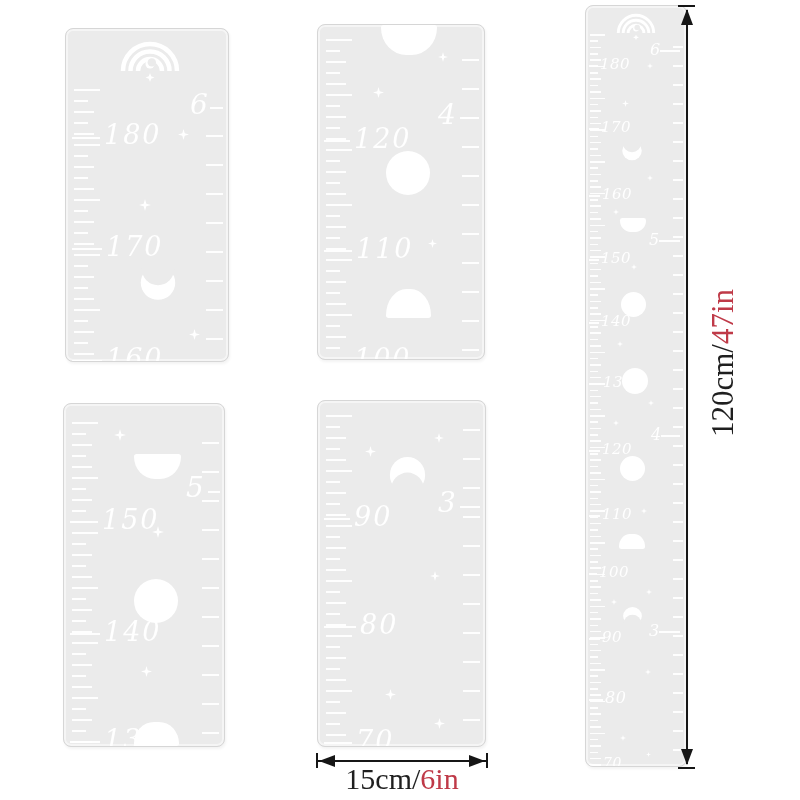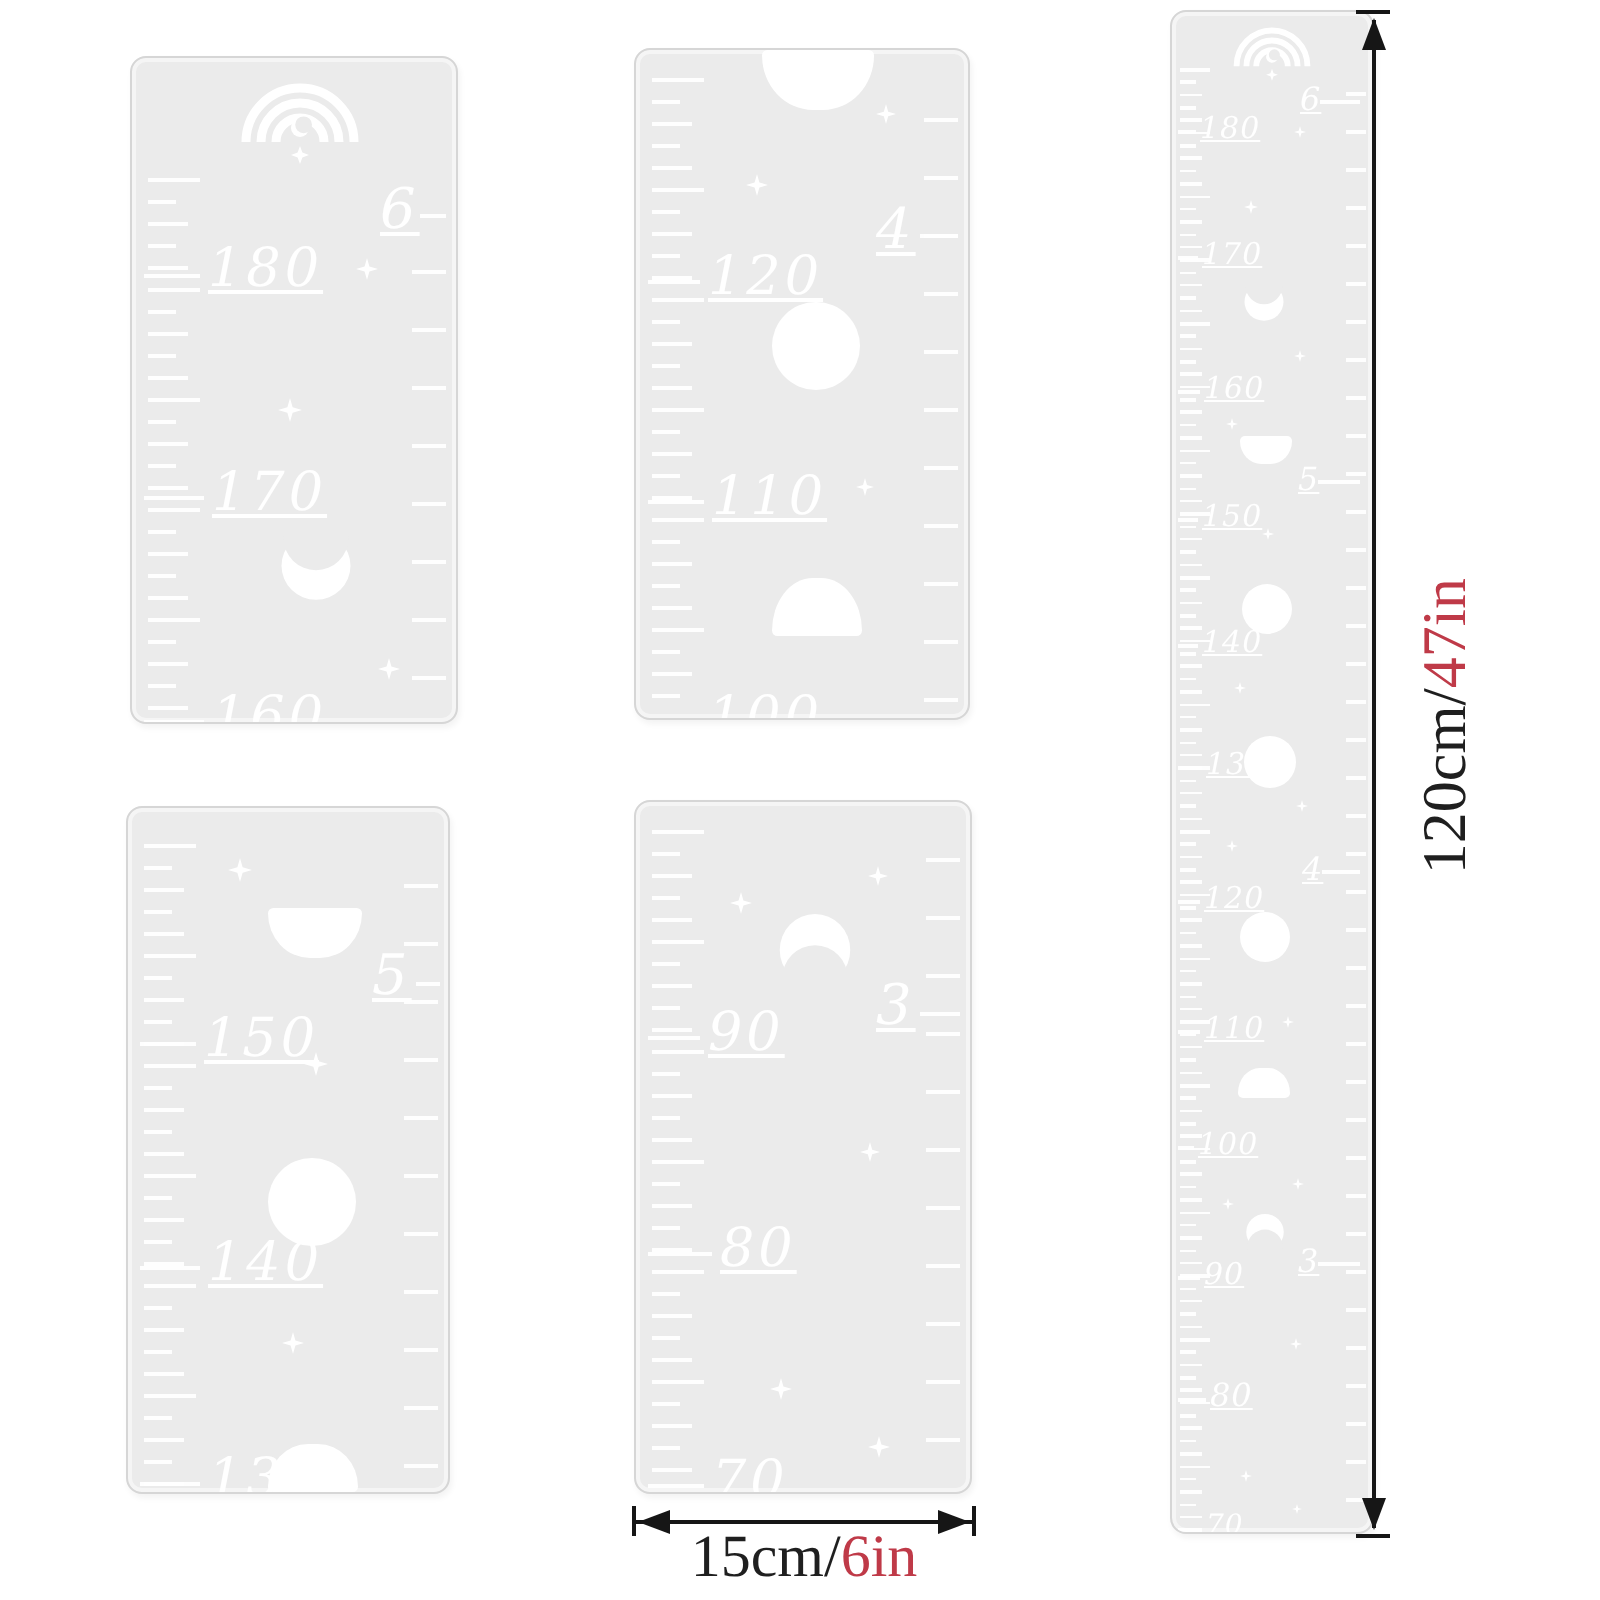--- a/index.html
+++ b/index.html
@@ -2,21 +2,21 @@
 <html><head>
 <meta charset="utf-8">
 <style>
   html,body{margin:0;padding:0;width:800px;height:800px;background:#fff;overflow:hidden;}
   .stage{position:relative;width:800px;height:800px;background:#fff;font-family:"Liberation Serif",serif;}
   .panel{position:absolute;background:#ebebeb;border:1px solid #d6d6d6;border-radius:8px;overflow:hidden;
          box-shadow:inset 0 0 0 2px rgba(255,255,255,.5), 1px 2px 3px rgba(0,0,0,.05);}
   .tick{position:absolute;background:rgba(255,255,255,.92);}
   .hl{position:absolute;background:rgba(255,255,255,.92);}
   .lab{position:absolute;color:rgba(255,255,255,.96);font-family:"DejaVu Serif",serif;
-       font-style:italic;line-height:1;white-space:nowrap;text-decoration:underline;}
+       font-style:italic;line-height:1;white-space:nowrap;}
   .star{position:absolute;background:#fff;
         clip-path:polygon(50% 0%,61% 39%,100% 50%,61% 61%,50% 100%,39% 61%,0% 50%,39% 39%);}
   .moonshape{position:absolute;background:#fff;}
   .svgwrap{position:absolute;line-height:0;}
   .dimline{position:absolute;background:#161616;}
   .arr{position:absolute;width:0;height:0;}
   .dimlab{position:absolute;white-space:nowrap;color:#1f1f1f;font-family:"Liberation Serif",serif;line-height:1;}
   .dimlab .red{color:#bf3a48;}
   .dimlab-v{transform:translate(-50%,-50%) rotate(-90deg);}
   .dimlab-h{transform:translateX(-50%);}

